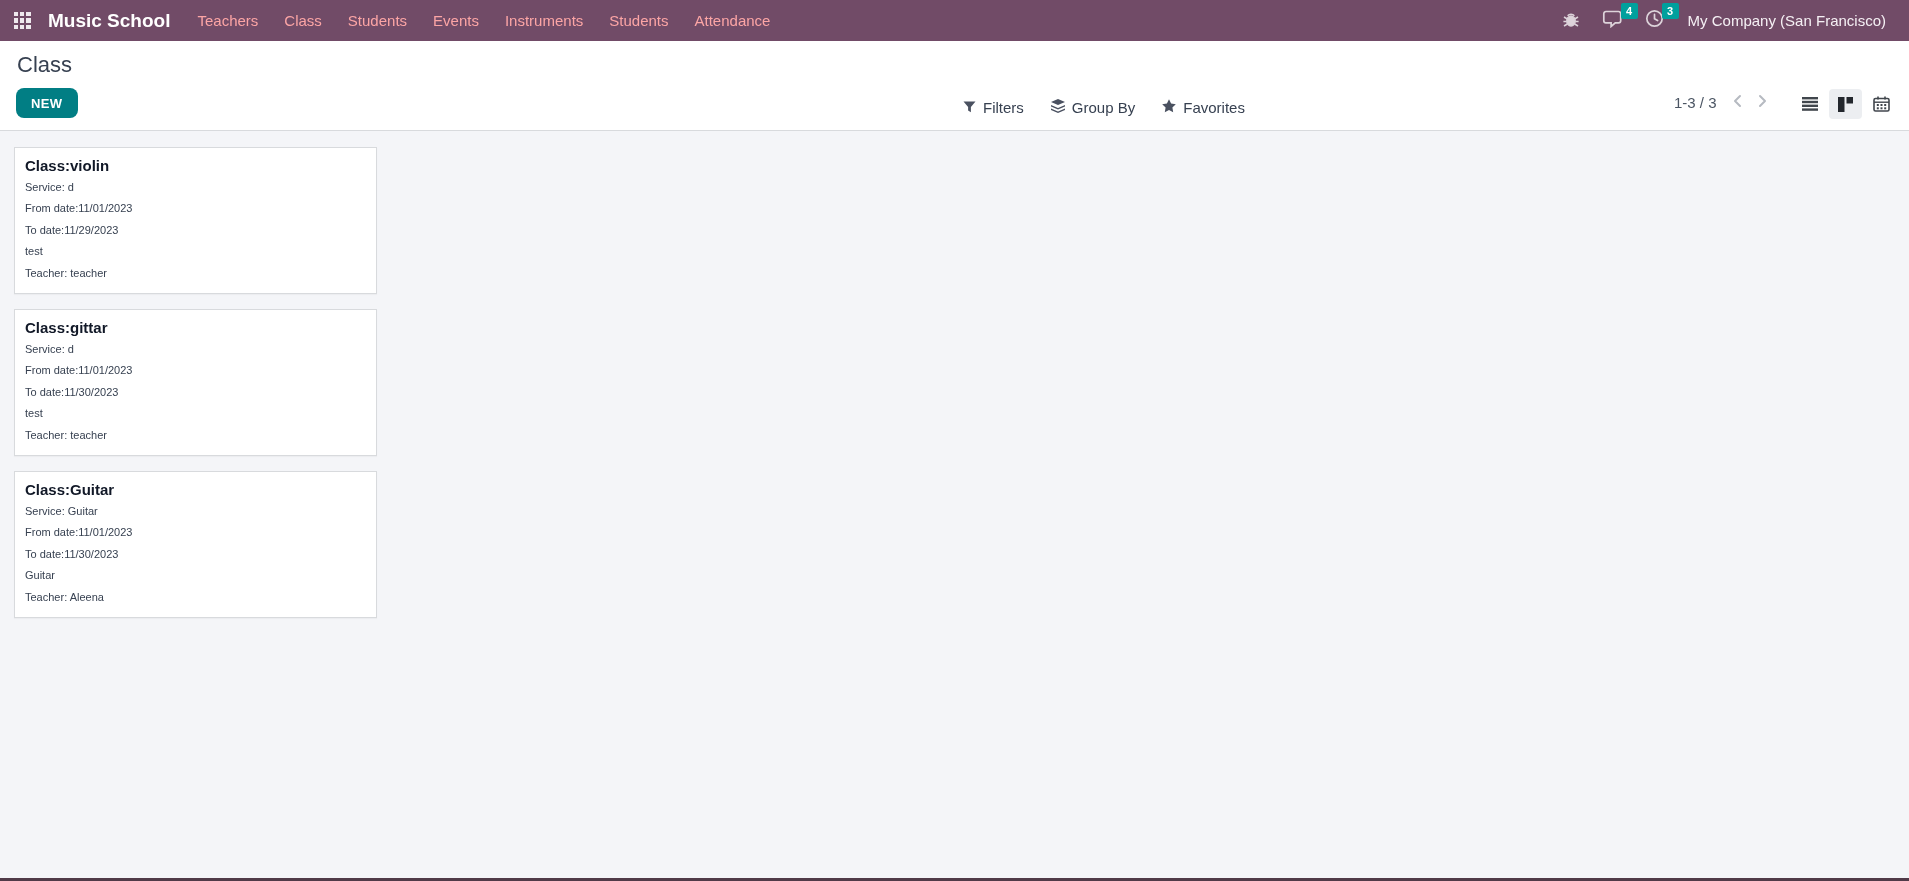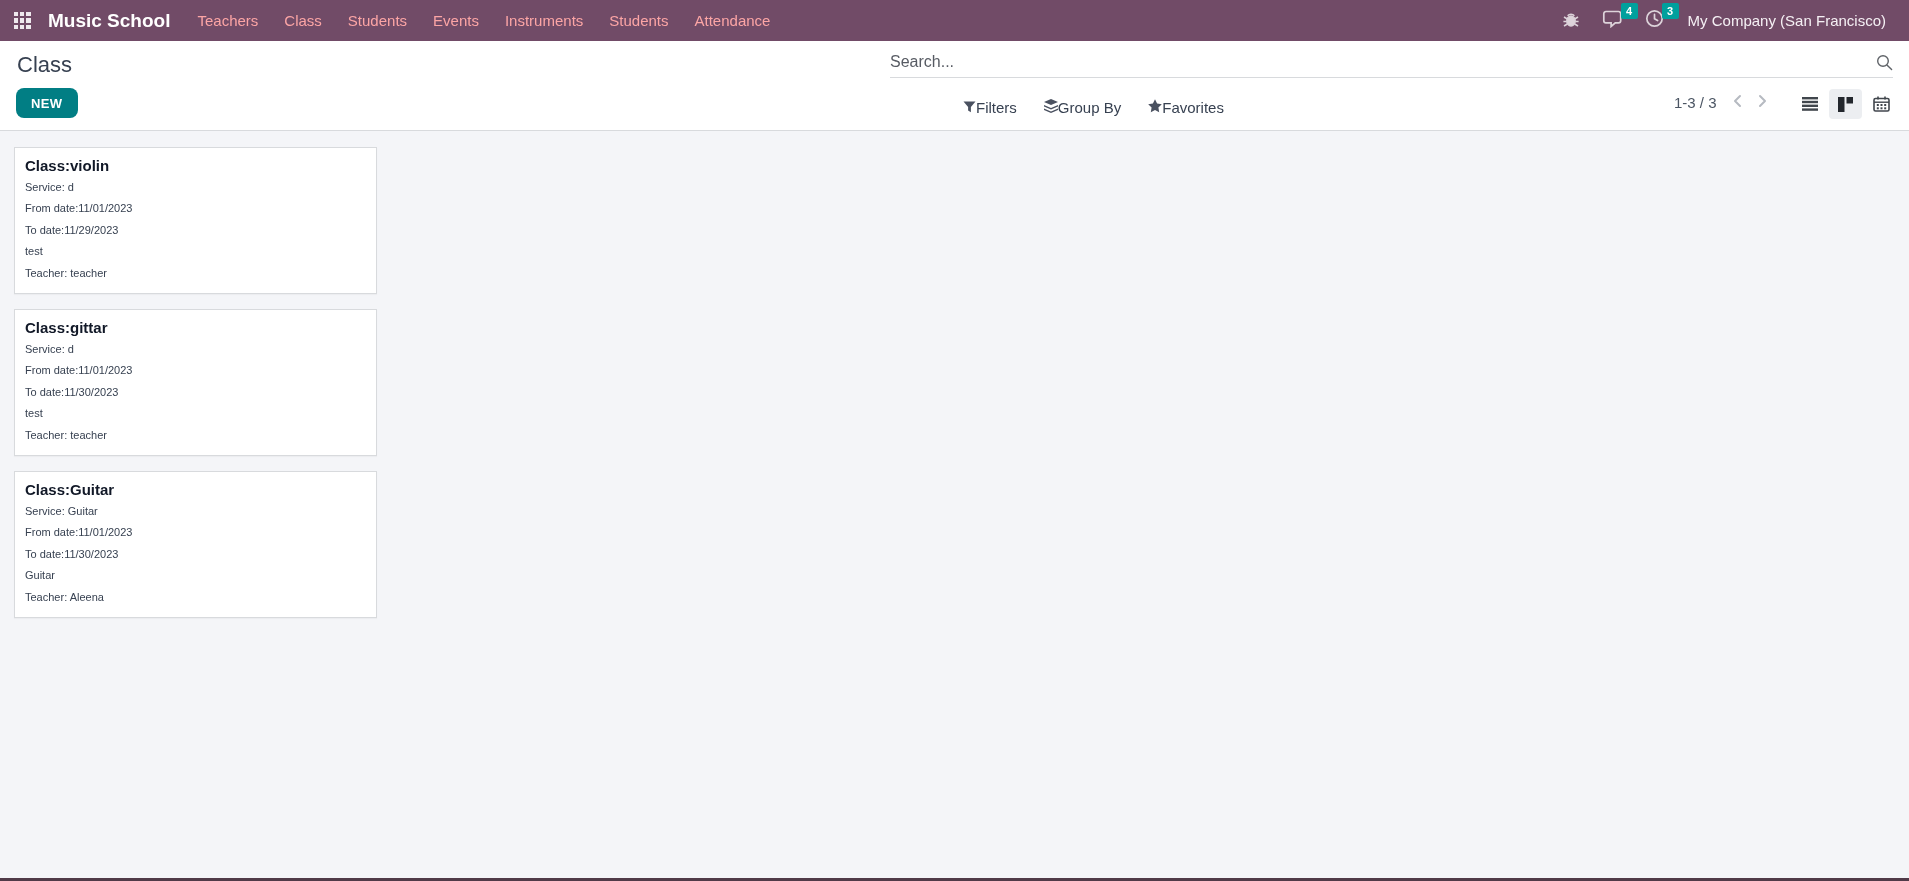--- a/index.html
+++ b/index.html
@@ -40,21 +40,21 @@
              font-size:13px; font-weight:700; letter-spacing:.4px; cursor:pointer; }
   .search-wrap { position:absolute; left:890px; right:16px; top:6px; height:31px;
                  border-bottom:1px solid #D8DADD; display:flex; align-items:center; }
   .search-input { flex:1; border:none; outline:none; background:transparent;
                   font-family:"Liberation Sans", sans-serif; font-size:16px; color:#374151; }
   .search-input::placeholder { color:#575b63; opacity:1; }
   .search-glass { flex:0 0 auto; margin-left:8px; display:flex; align-items:center; }
 
   .filter-bar { position:absolute; left:963px; top:53px; height:26px;
                 display:flex; align-items:center; gap:27px; }
-  .filter-item { display:flex; align-items:center; font-size:15px; font-weight:500;
+  .filter-item { display:flex; align-items:center; gap:7px; font-size:15px; font-weight:500;
                  color:#374151; cursor:pointer; white-space:nowrap; }
 
   .pager { position:absolute; left:1674px; top:53px; height:26px; display:flex; align-items:flex-start; }
   .pager-range { font-size:15px; color:#4b5563; cursor:pointer; }
   .pager-nav { display:flex; align-items:center; margin-left:16px; gap:16px; }
   .pager-btn { display:flex; align-items:center; cursor:default; }
 
   .switcher { position:absolute; right:11px; top:48px; display:flex; gap:3px; }
   .view-btn { width:33px; height:30px; display:flex; align-items:center; justify-content:center;
               border-radius:4px; cursor:pointer; }
@@ -136,29 +136,20 @@
         <span class="badge">3</span>
       </div>
       <div class="company">My Company (San Francisco)</div>
     </div>
   </div>
 
   <div class="control-panel">
     <div class="page-title">Class</div>
     <button class="new-btn">NEW</button>
 
-    <div class="search-wrap">
-      <input class="search-input" type="text" placeholder="Search..." style="">
-      <span class="search-glass">
-        <svg width="17" height="17" viewBox="0 0 17 17">
-          <circle cx="7" cy="7" r="5.3" fill="none" stroke="#5f6368" stroke-width="1.4"></circle>
-          <line x1="11.2" y1="11.2" x2="15.6" y2="15.6" stroke="#5f6368" stroke-width="1.4" stroke-linecap="round"></line>
-        </svg>
-      </span>
-    </div>
 
     <div class="filter-bar">
       <div class="filter-item">
         <span>
           <svg width="13" height="12" viewBox="0 0 13 12">
               <path d="M0.5 0.5 h12 l-4.6 5.4 v5.4 l-2.8 -1.9 v-3.5 z" fill="#4a5160"></path>
             </svg>
         </span>
         <span>Filters</span>
       </div>

